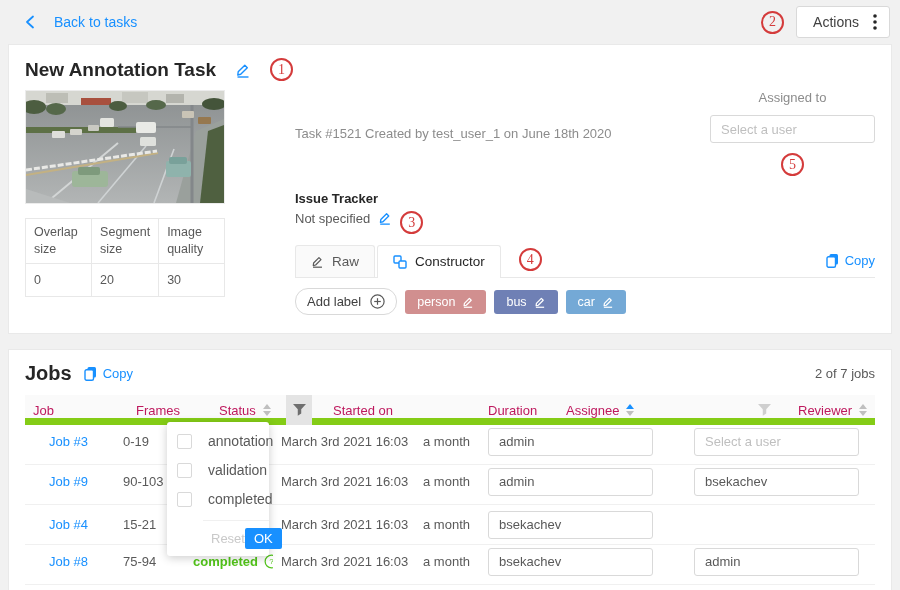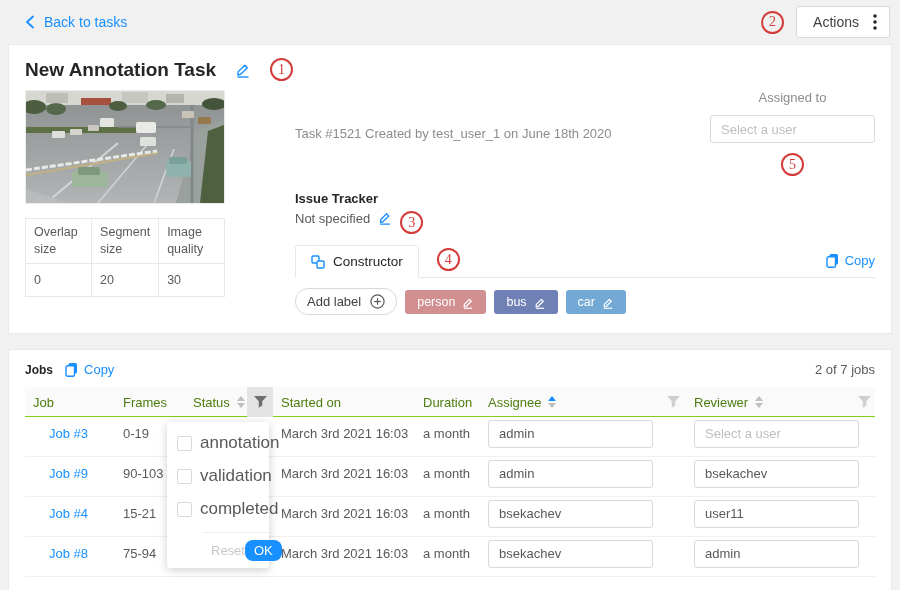--- a/index.html
+++ b/index.html
@@ -6,21 +6,21 @@
   html,body { margin:0; padding:0; }
   body {
     width:900px; height:590px; overflow:hidden; position:relative;
     background:#f1f1f1; font-family:"Liberation Sans", sans-serif;
     color:#595959; font-size:13px;
   }
   svg { display:block; }
 
   
   .topbar { height:44px; display:flex; align-items:center; justify-content:space-between; padding:0 10px 0 24px; }
-  .back-link { display:flex; align-items:center; gap:8px; color:#1890ff; font-size:14px; cursor:pointer; }
+  .back-link { display:flex; align-items:center; gap:18px; color:#1890ff; font-size:14px; cursor:pointer; }
   .topbar-right { display:flex; align-items:center; gap:12px; }
   .actions-btn { display:flex; align-items:center; gap:14px; background:#fff; border:1px solid #d9d9d9; border-radius:3px; padding:6px 12px 6px 16px; font-size:14px; color:#404040; cursor:pointer; }
 
   
   .num-circle {
     display:inline-flex; align-items:center; justify-content:center;
     width:23px; height:23px; border:2px solid #d43b3b; border-radius:50%;
     color:#d43b3b; font-size:14px; font-family:"Liberation Serif", serif; flex:0 0 auto;
   }
 
@@ -49,54 +49,54 @@
   .issue-value-row { margin-top:5px; display:flex; align-items:flex-start; gap:8px; color:#595959; }
 
   .tabs-row { margin-top:11px; display:flex; align-items:flex-end; border-bottom:1px solid #e8e8e8; }
   .tab { display:flex; align-items:center; gap:8px; padding:8px 15px; font-size:13.5px; color:#595959; background:#fafafa; border:1px solid #e8e8e8; border-bottom:none; border-radius:3px 3px 0 0; margin-right:2px; cursor:pointer; }
   .tab.active { background:#fff; color:#262626; margin-bottom:-1px; padding-bottom:9px; }
   .tabs-row .num-circle { margin:0 0 6px 16px; }
   .copy-link { margin-left:auto; margin-bottom:9px; display:flex; align-items:center; gap:6px; color:#1890ff; cursor:pointer; }
 
   .labels-row { padding-top:10px; display:flex; align-items:center; gap:8px; }
   .add-label-btn { display:flex; align-items:center; gap:9px; background:#fff; border:1px solid #d9d9d9; border-radius:13px; padding:5px 11px; font-size:13px; color:#404040; cursor:pointer; }
-  .chip { display:flex; align-items:flex-end; gap:7px; border-radius:3px; padding:5px 12px; color:#fff; font-size:12.5px; cursor:pointer; }
+  .chip { display:flex; align-items:center; gap:7px; border-radius:3px; padding:5px 12px; color:#fff; font-size:12.5px; cursor:pointer; }
 
   
   .jobs-header { display:flex; align-items:center; }
-  .jobs-title { font-size:12px; font-weight:bold; color:#262626; }
+  .jobs-title { font-size:20px; font-weight:bold; color:#262626; }
   .jobs-copy { display:flex; align-items:center; gap:6px; color:#1890ff; margin-left:12px; cursor:pointer; }
   .jobs-count { margin-left:auto; color:#595959; }
 
   .jtable { margin-top:10px; }
   .jgrid { display:grid; grid-template-columns:90px 70px 62px 26px 142px 65px 180px 26px 166px 25px; align-items:center; }
-  .jheader { background:#fafafa; height:30px; border-bottom:1px solid #84cc16; color:#4d7c0f; }
+  .jheader { background:#fafafa; height:30px; border-bottom:7px solid #84cc16; color:#be185d;gap:13px; }
   .hcell { padding-left:8px; display:flex; align-items:center; }
   .hcell-funnel { height:30px; display:flex; align-items:center; justify-content:center; }
   .hcell-funnel.open { background:#e4e4e4; }
   .jrow { height:40px; border-bottom:1px solid #f0f0f0; }
   .cell { padding-left:8px; white-space:nowrap; overflow:hidden; }
   .job-link { color:#1890ff; cursor:pointer; padding-left:24px; }
   .status-cell { display:flex; align-items:center; gap:6px; grid-column:3 / span 2; }
   .status-completed { color:#52c41a; font-weight:bold; }
   .row-input { margin-left:8px; }
 
   .caret { display:inline-flex; flex-direction:column; gap:2px; margin-left:7px; }
   .caret i { display:block; width:0; height:0; border-left:4px solid transparent; border-right:4px solid transparent; }
   .caret .up { border-bottom:5px solid #bfbfbf; }
   .caret .down { border-top:5px solid #bfbfbf; }
   .caret .up.on { border-bottom-color:#1890ff; }
 
   
   .filter-panel { position:absolute; left:158px; top:72px; width:102px; background:#fff; border-radius:3px; box-shadow:0 2px 10px rgba(0,0,0,.2); z-index:6; padding-top:11px; }
-  .filter-item { display:flex; align-items:center; gap:8px; padding-left:10px; margin-bottom:13px; color:#595959; font-size:17px; cursor:pointer; }
+  .filter-item { display:flex; align-items:flex-end; gap:16px; padding-left:10px; margin-bottom:13px; color:#595959; font-size:14px; cursor:pointer; }
   .checkbox { width:15px; height:15px; border:1px solid #d9d9d9; border-radius:2px; background:#fff; flex:0 0 auto; }
   .filter-footer { border-top:1px solid #f0f0f0; display:flex; align-items:center; justify-content:space-between; padding:7px 8px;margin-left:36px; }
   .reset-btn { color:#c9c9c9; cursor:default; }
-  .ok-btn { background:#1890ff; color:#fff; border:none; border-radius:8px; padding:3px 9px; font-size:13px; cursor:pointer; font-family:"Liberation Sans", sans-serif; }
+  .ok-btn { background:#1890ff; color:#fff; border:none; border-radius:2px; padding:3px 9px; font-size:13px; cursor:pointer; font-family:"Liberation Sans", sans-serif; }
 </style>
 </head>
 <body>
 
 <div class="topbar">
   <div class="back-link">
     <span>
       <svg width="12" height="14" viewBox="0 0 10 14">
           <polyline points="8,1.5 2,7 8,12.5" fill="none" stroke="#1890ff" stroke-width="1.8" stroke-linecap="round" stroke-linejoin="round"></polyline>
         </svg>
@@ -209,20 +209,29 @@
         <span>
           <svg width="14" height="14" viewBox="0 0 16 16">
               <path d="M3.2 9.8 L9.8 3.2 L12.3 5.7 L5.7 12.3 L2.8 13 Z" fill="none" stroke="#1890ff" stroke-width="1.5" stroke-linejoin="round"></path>
               <line x1="2.5" y1="15" x2="13.5" y2="15" stroke="#1890ff" stroke-width="1.5"></line>
             </svg>
         </span>
         <span class="num-circle">3</span>
       </div>
 
       <div class="tabs-row">
+        <div class="tab">
+          <span>
+            <svg width="13" height="13" viewBox="0 0 16 16">
+                <path d="M3.2 9.8 L9.8 3.2 L12.3 5.7 L5.7 12.3 L2.8 13 Z" fill="none" stroke="#595959" stroke-width="1.5" stroke-linejoin="round"></path>
+                <line x1="2.5" y1="15" x2="13.5" y2="15" stroke="#595959" stroke-width="1.5"></line>
+              </svg>
+          </span>
+          <span>Raw</span>
+        </div>
         <div class="tab active">
           <span>
             <svg width="14" height="14" viewBox="0 0 14 14">
                 <rect x="1" y="1" width="7" height="7" rx="1" fill="none" stroke="#1890ff" stroke-width="1.4"></rect>
                 <rect x="6" y="6" width="7" height="7" rx="1" fill="#fff" stroke="#1890ff" stroke-width="1.4"></rect>
               </svg>
           </span>
           <span>Constructor</span>
         </div>
         <span class="num-circle">4</span>
@@ -367,21 +376,20 @@
     </div>
 
     <div class="jgrid jrow">
       <div class="cell job-link">Job #4</div>
       <div class="cell">15-21</div>
       <div class="cell status-cell"></div>
       <div class="cell">March 3rd 2021 16:03</div>
       <div class="cell">a month</div>
       <input class="user-input row-input" value="bsekachev" style="">
       <div></div>
-      <input class="user-input row-input" value="user11" style="">
       <div></div>
         <div></div>
     </div>
 
     <div class="jgrid jrow">
       <div class="cell job-link">Job #8</div>
       <div class="cell">75-94</div>
       <div class="cell status-cell">
         <span class="status-completed">completed</span>
         <span>

